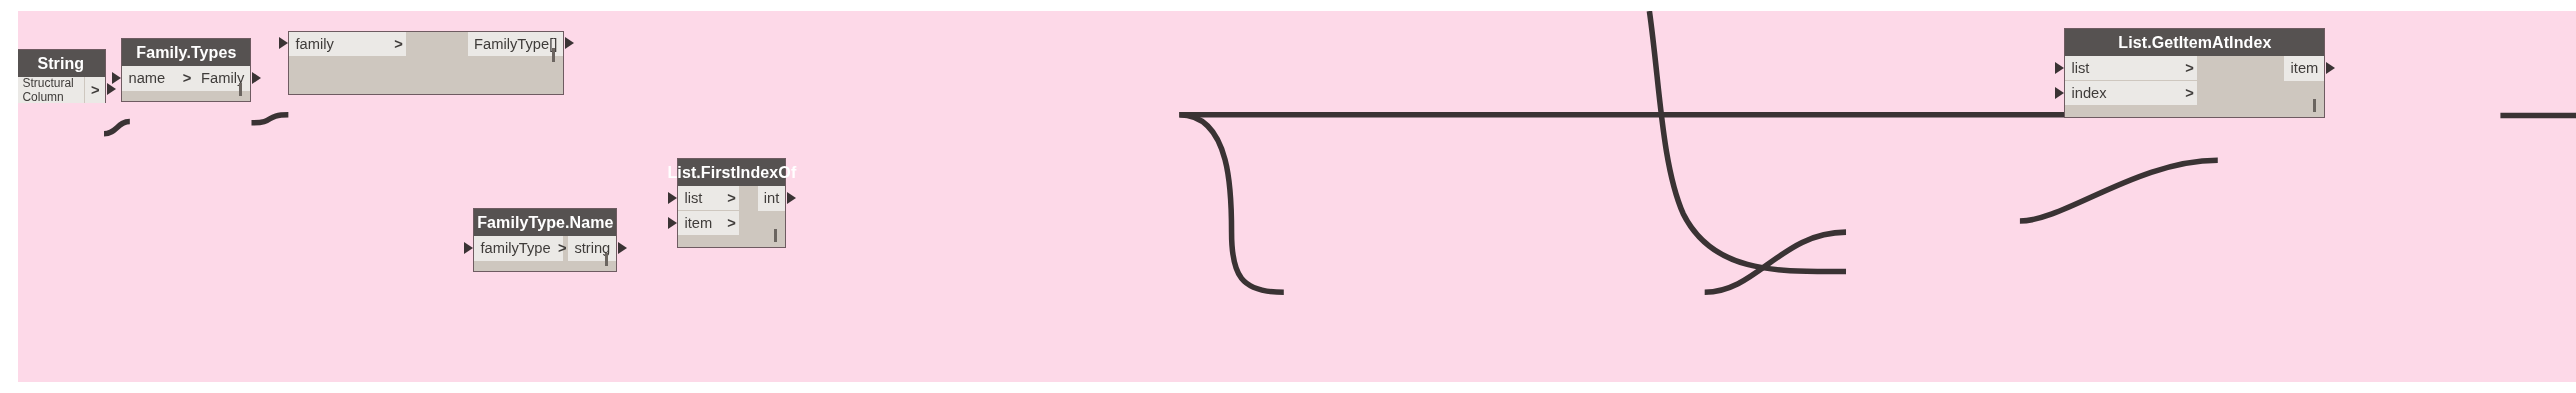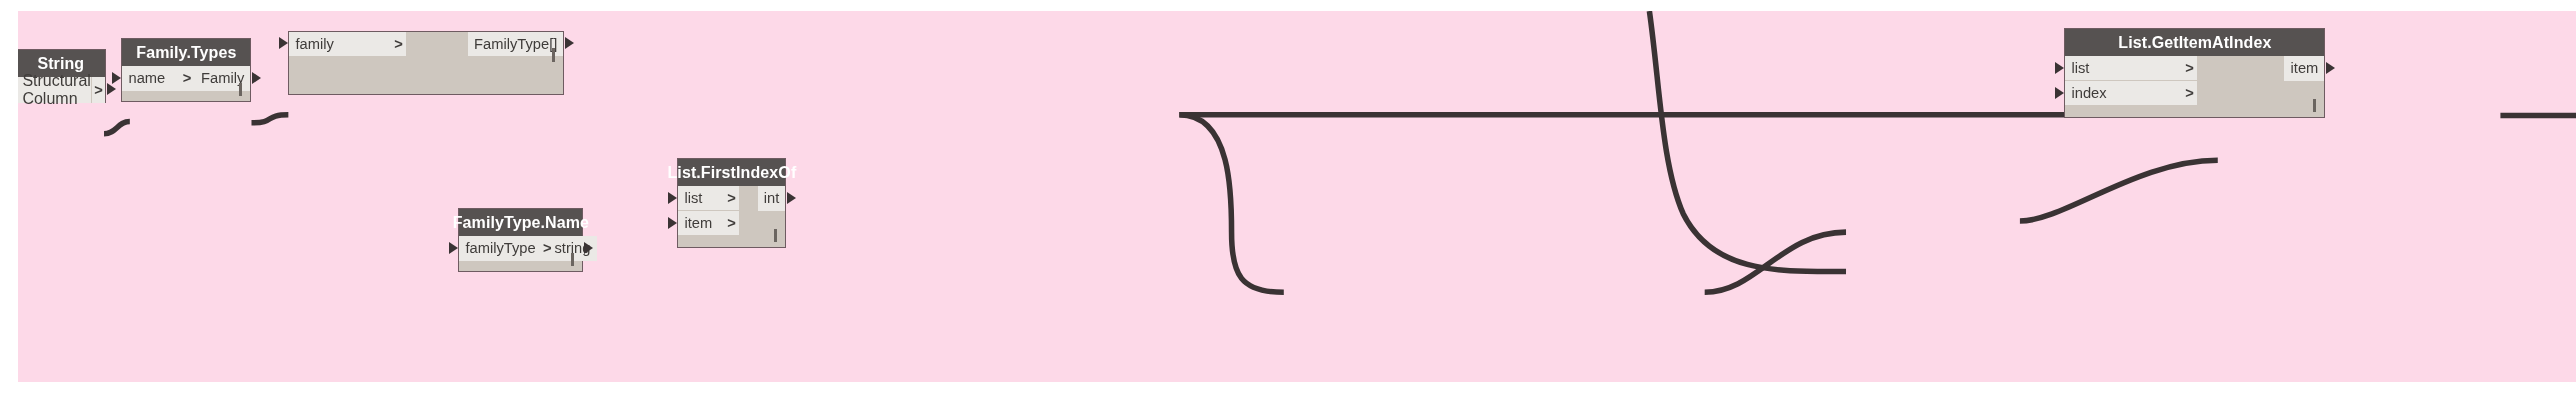--- a/index.html
+++ b/index.html
@@ -121,21 +121,21 @@
     display: flex;
     align-items: stretch;
     height: 26px;
   }
   .value-field {
     flex: 1;
     background: #ebe9e6;
     display: flex;
     align-items: center;
     padding-left: 6.1px;
-    font-size: 16px;
+    font-size: 12px;
     color: #3f3c3a;
     box-sizing: border-box;
   }
   .value-out {
     width: 21px;
     background: #ebe9e6;
     border-left: 1.2px solid #cec7bf;
     display: flex;
     align-items: center;
     justify-content: center;
@@ -230,21 +230,21 @@
           <div class="out-col">
             <div class="port-out">FamilyType[]</div>
           </div>
         </div>
         <div class="lacing"></div>
         <div class="conn conn-in" style="top:5.5px;"></div>
         <div class="conn conn-out" style="top:5.5px;"></div>
       </div>
     </div>
 
-    <div class="node" style="left:440px; top:197px; width:125px; height:64px;">
+    <div class="node" style="left:455px; top:197px; width:144px; height:64px;">
       <div class="node-header">FamilyType.Name</div>
       <div class="node-body">
         <div class="ports">
           <div class="in-col" style="width:89px;">
             <div class="port-in">
               <span>familyType</span>
               <span class="chev">&gt;</span>
             </div>
           </div>
           <div class="out-col">

